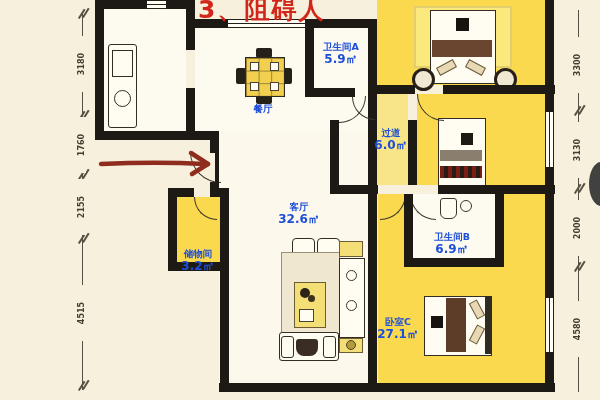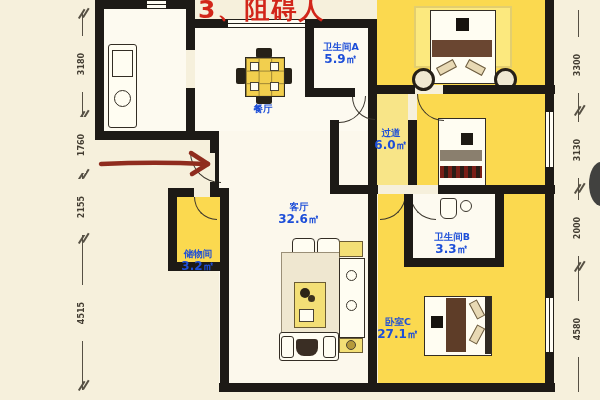--- a/index.html
+++ b/index.html
@@ -153,21 +153,21 @@
   </div>
   <div class="lbl" style="left:240px;top:104px;width:46px;">
     <span class="n">餐厅</span>
   </div>
   <div class="lbl" style="left:369px;top:128px;width:44px;">
     <span class="n">过道</span>
     <span class="a">6.0㎡</span>
   </div>
   <div class="lbl" style="left:424px;top:232px;width:56px;">
     <span class="n">卫生间B</span>
-    <span class="a">3.3㎡</span>
+    <span class="a">6.9㎡</span>
   </div>
   <div class="lbl" style="left:372px;top:317px;width:52px;">
     <span class="n">卧室C</span>
     <span class="a">27.1㎡</span>
   </div>
   <div class="lbl" style="left:272px;top:202px;width:54px;">
     <span class="n">客厅</span>
     <span class="a">32.6㎡</span>
   </div>
   <div class="lbl" style="left:174px;top:221px;width:48px;margin-top:28px;">

